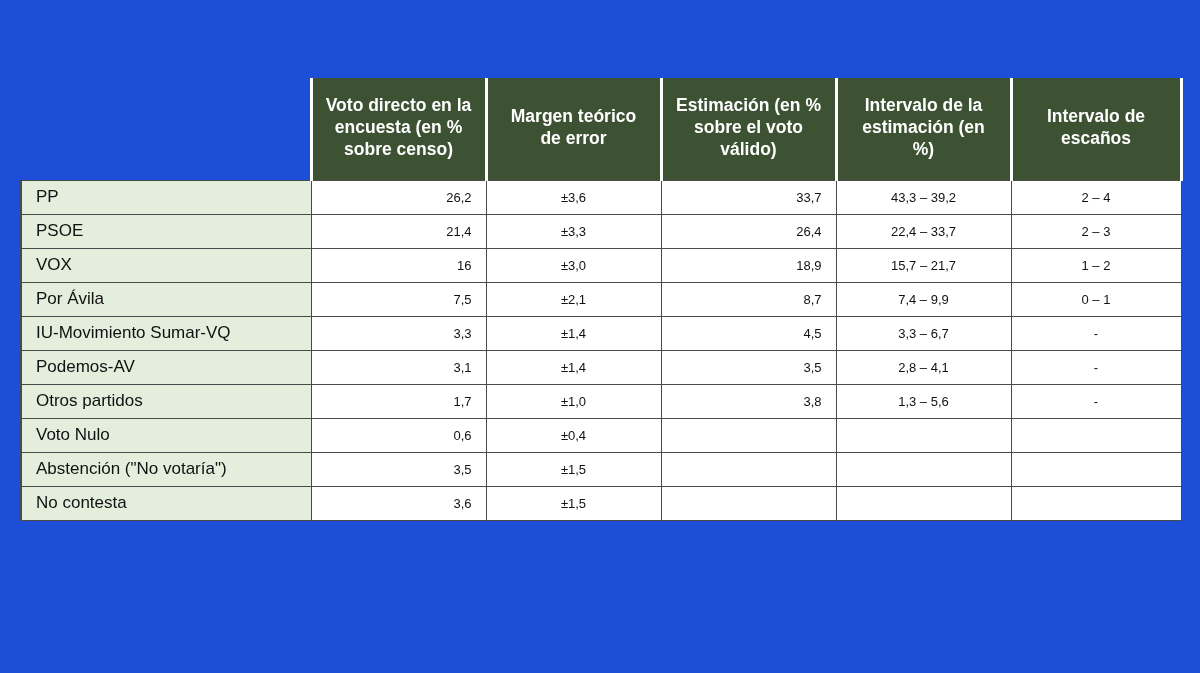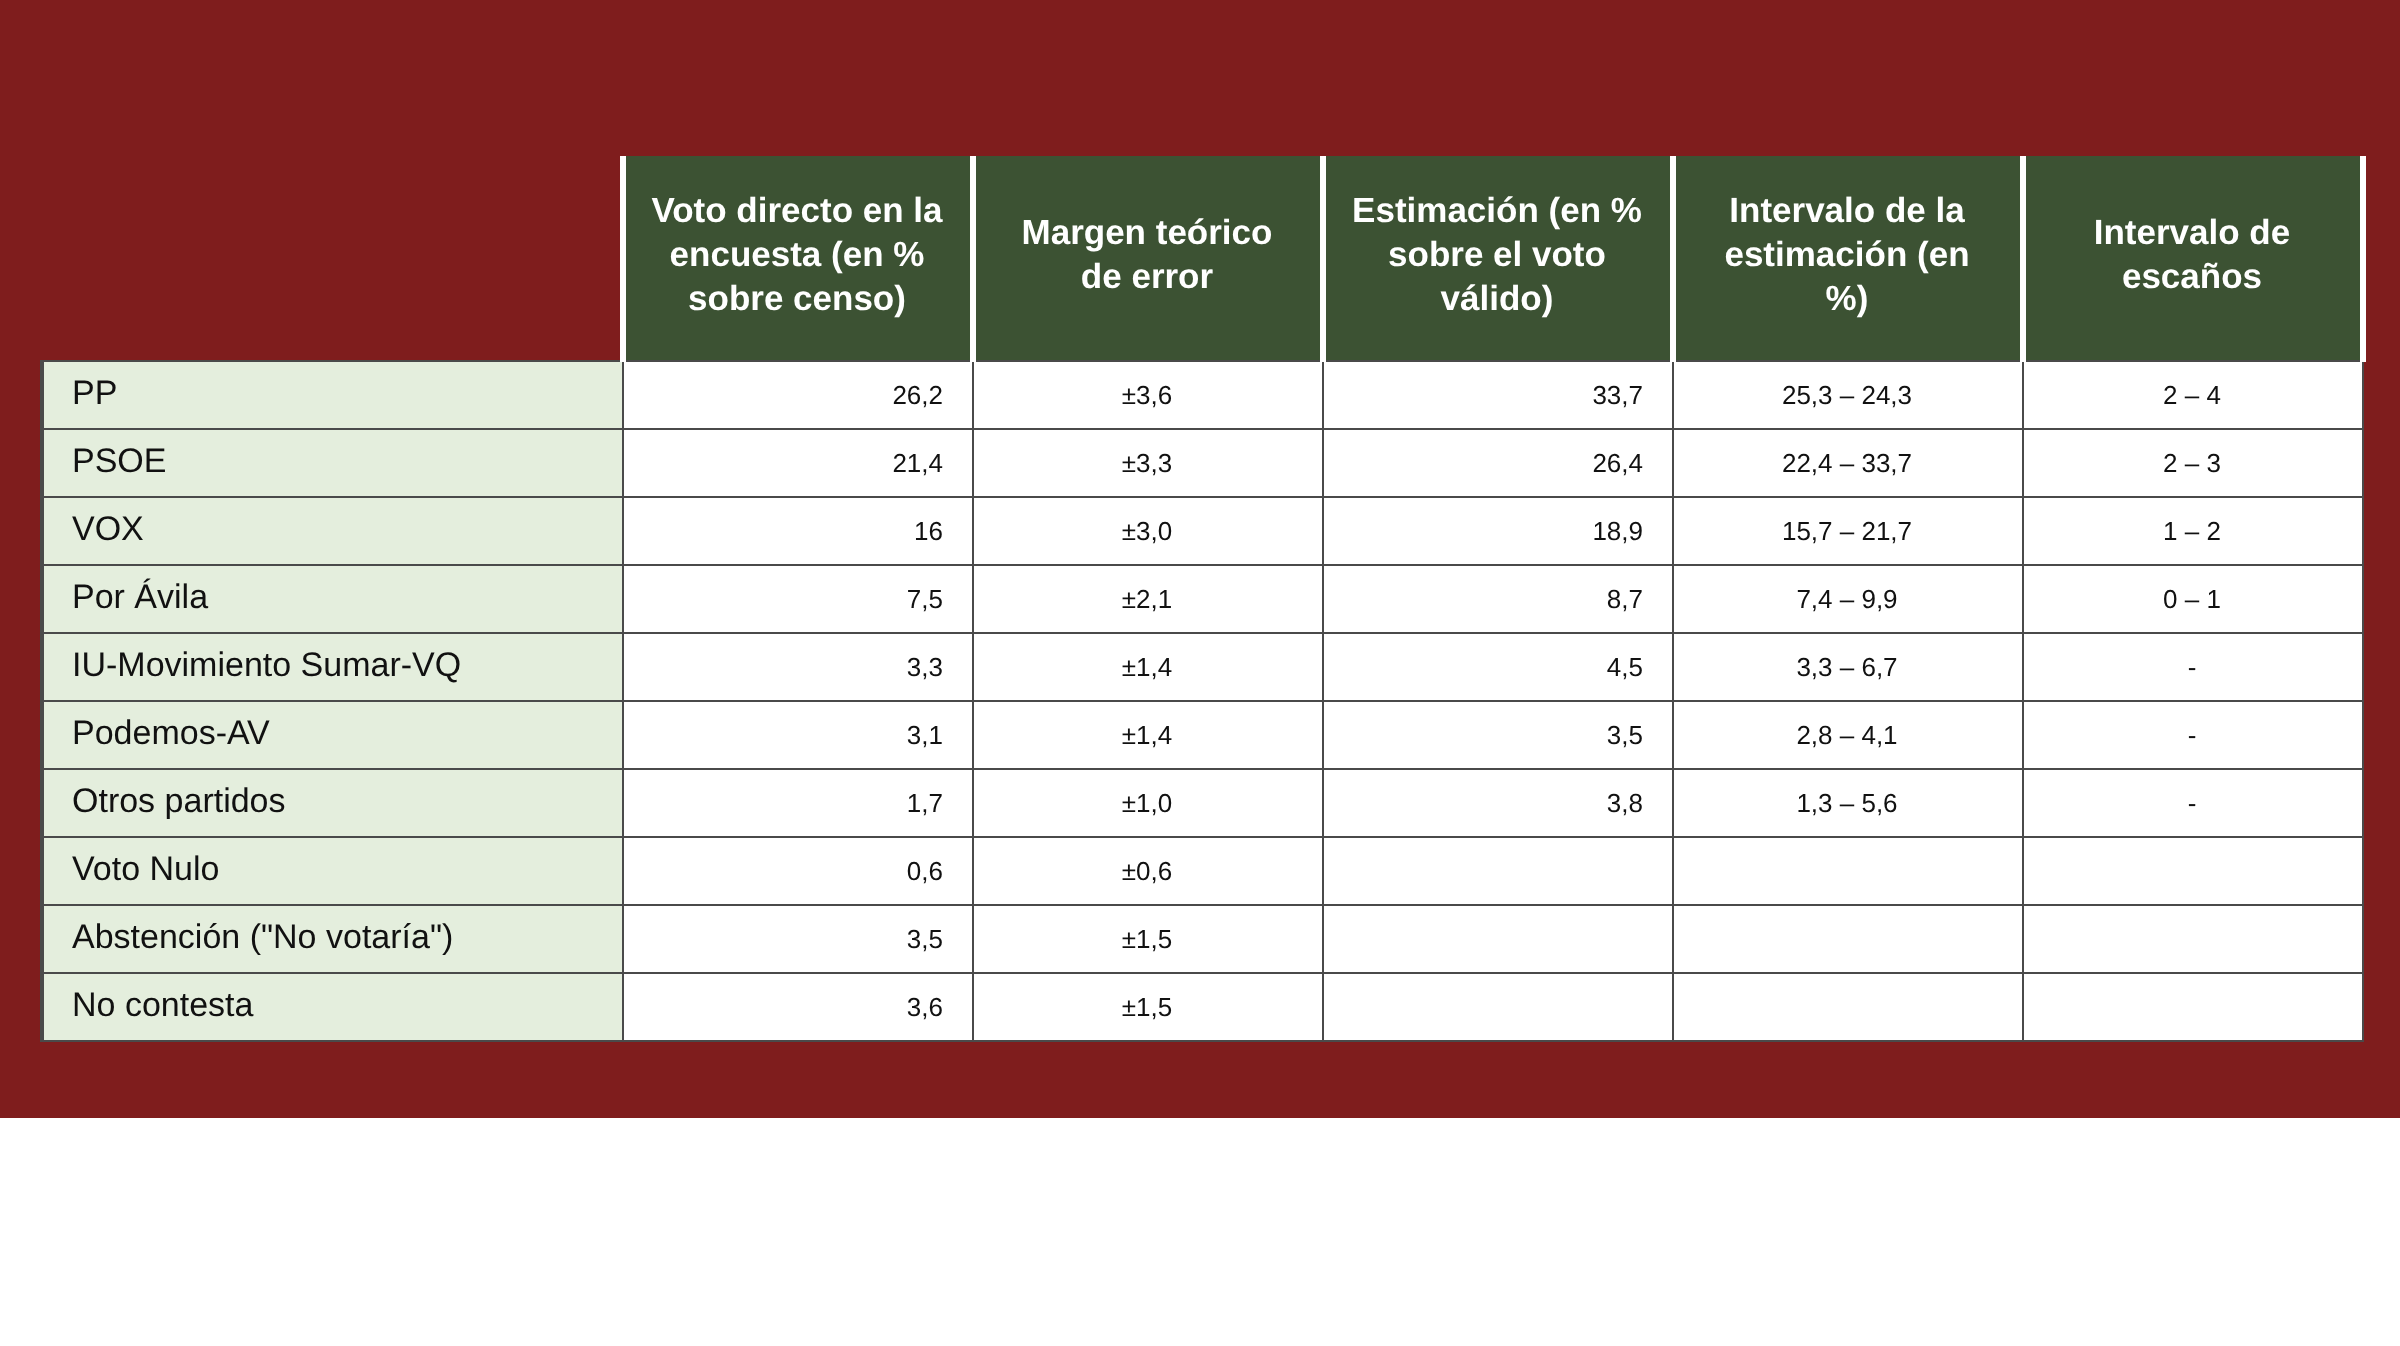--- a/index.html
+++ b/index.html
@@ -10,22 +10,22 @@
     height: 673px;
     overflow: hidden;
   }
   body {
     font-family: "Liberation Sans", sans-serif;
     color: #1a1a1a;
   }
   .sheet {
     position: relative;
     width: 1200px;
-    height: 559px;
-    background: #7f1d1d;
+    height: 673px;
+    background: #1d4ed8;
   }
   .watermark {
     position: absolute;
     left: 0;
     top: 0;
     width: 1200px;
     height: 673px;
     display: flex;
     align-items: center;
     justify-content: center;
@@ -149,21 +149,21 @@
         </th>
       </tr>
     </thead>
     <tbody>
 
       <tr>
         <td class="rowlabel">PP</td>
         <td class="val">26,2</td>
         <td class="val center">±3,6</td>
         <td class="val">33,7</td>
-        <td class="val center">25,3 – 24,3</td>
+        <td class="val center">43,3 – 39,2</td>
         <td class="val center">2 – 4</td>
       </tr>
 
       <tr>
         <td class="rowlabel">PSOE</td>
         <td class="val">21,4</td>
         <td class="val center">±3,3</td>
         <td class="val">26,4</td>
         <td class="val center">22,4 – 33,7</td>
         <td class="val center">2 – 3</td>
@@ -211,21 +211,21 @@
         <td class="val center">±1,0</td>
         <td class="val">3,8</td>
         <td class="val center">1,3 – 5,6</td>
         <td class="val center">-</td>
       </tr>
 
 
       <tr>
         <td class="rowlabel">Voto Nulo</td>
         <td class="val">0,6</td>
-        <td class="val center">±0,6</td>
+        <td class="val center">±0,4</td>
         <td class="val empty"></td>
         <td class="val empty center"></td>
         <td class="val empty center"></td>
       </tr>
 
       <tr>
         <td class="rowlabel">Abstención ("No votaría")</td>
         <td class="val">3,5</td>
         <td class="val center">±1,5</td>
         <td class="val empty"></td>

